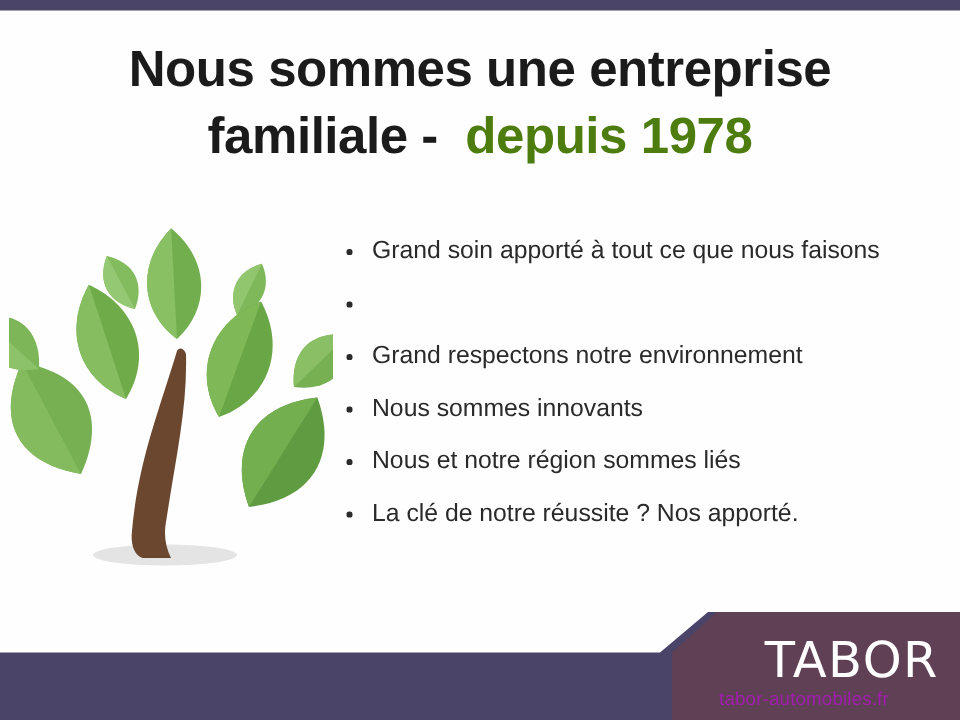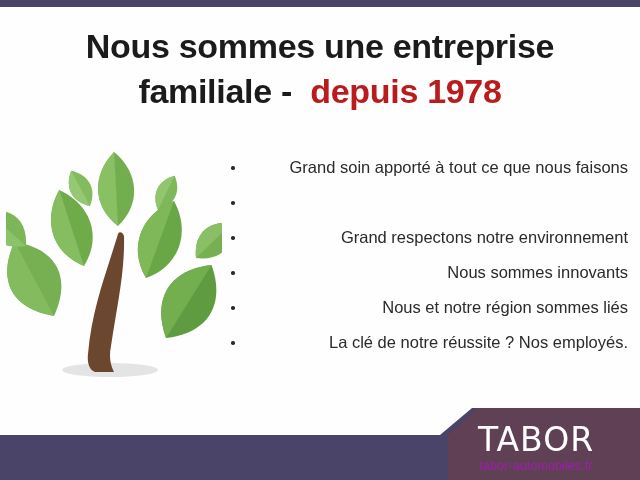--- a/index.html
+++ b/index.html
@@ -39,21 +39,21 @@
     left: 0;
     width: 640px;
     text-align: center;
     font-size: 34px;
     font-weight: bold;
     line-height: 1.32;
     color: #1b1b1b;
     letter-spacing: -0.3px;
   }
   .headline .accent {
-    color: #b91c1c;
+    color: #4d7c0f;
   }
   .headline .nowrap { white-space: nowrap; }
 
   
   .tree-wrap {
     position: absolute;
     left: 6px;
     top: 148px;
     width: 216px;
     height: 244px;
@@ -62,21 +62,20 @@
 
   
   .bullets {
     position: absolute;
     left: 228px;
     top: 150px;
     width: 400px;
     margin: 0;
     padding: 0;
     list-style: none;
-    text-align: right;
   }
   .bullets li {
     position: relative;
     height: 35px;
     line-height: 35px;
     padding-left: 20px;
     font-size: 16.5px;
     color: #2a2a2a;
     white-space: nowrap;
   }
@@ -107,20 +106,21 @@
     text-align: center;
     width: 180px;
   }
   .brand-mark {
     font-size: 33px;
     font-weight: normal;
     letter-spacing: 1px;
     color: #ffffff;
     line-height: 1;
     font-family: "DejaVu Sans", sans-serif;
+    text-align: right;
   }
   .brand-url {
     margin-top: 4px;
     font-size: 12.5px;
     color: #a21caf;
     letter-spacing: 0.1px;
     line-height: 1;
     text-align: center;
   }
 </style>
@@ -195,21 +195,21 @@
                C 117,84 113,83 112,86 Z" fill="#6b4730"></path>
     </svg>
   </div>
 
   <ul class="bullets">
     <li><span class="dot"></span><span>Grand soin apporté à tout ce que nous faisons</span></li>
     <li><span class="dot"></span></li>
     <li><span class="dot"></span><span>Grand respectons notre environnement</span></li>
     <li><span class="dot"></span><span>Nous sommes innovants</span></li>
     <li><span class="dot"></span><span>Nous et notre région sommes liés</span></li>
-    <li><span class="dot"></span><span>La clé de notre réussite ? Nos employés.</span></li>
+    <li><span class="dot"></span><span>La clé de notre réussite ? Nos apporté.</span></li>
   </ul>
 
   <div class="footer">
     <svg width="640" height="82" viewBox="0 0 640 82" xmlns="http://www.w3.org/2000/svg">
 
       <path d="M0,37 L440,37 L472,10 L640,10 L640,82 L0,82 Z" fill="#4a4468"></path>
 
       <path d="M448,37 L478,10 L640,10 L640,82 L448,82 Z" fill="#5f4055"></path>
     </svg>
 

